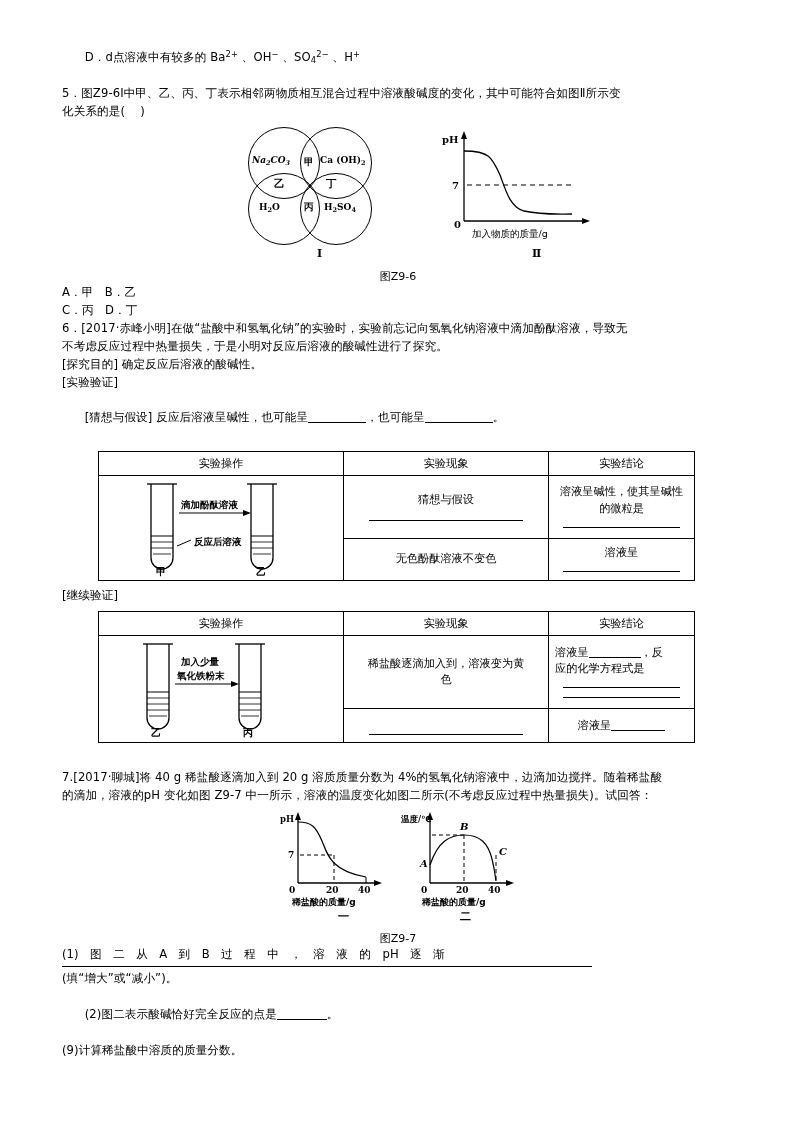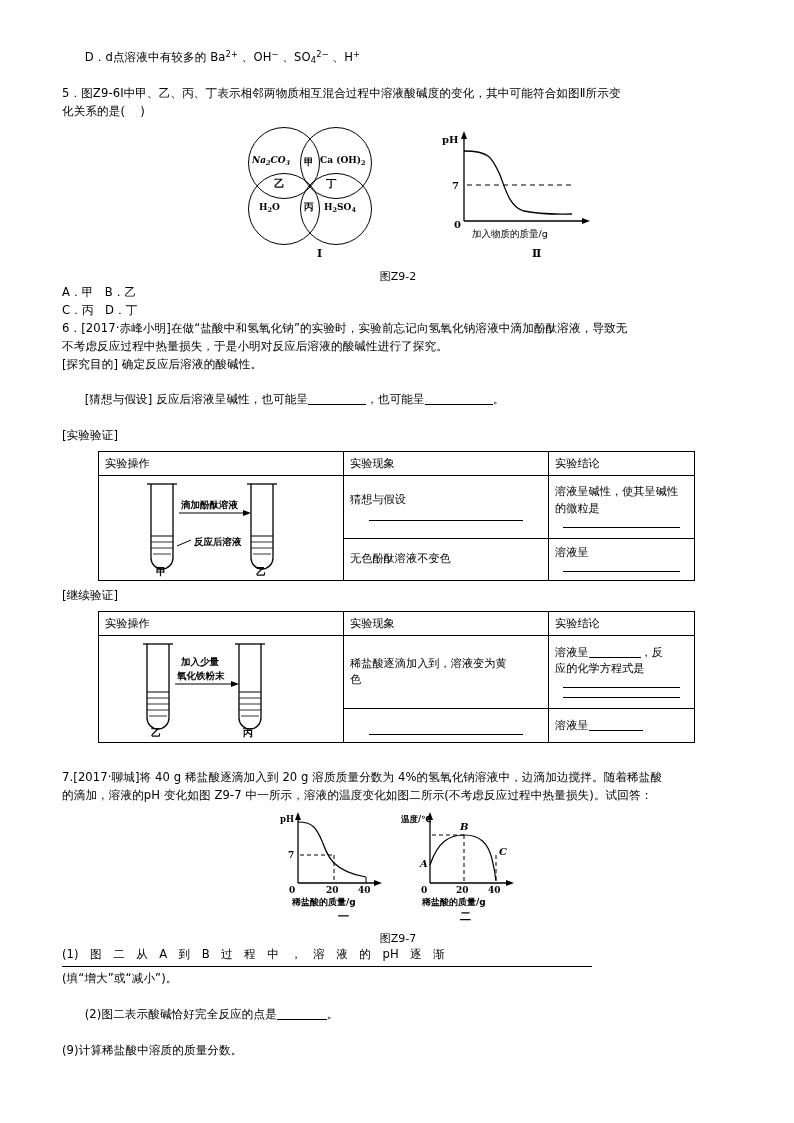--- a/index.html
+++ b/index.html
@@ -115,21 +115,21 @@
     border-collapse: collapse;
     margin: 6px 0 0 36px;
     width: 596px;
     table-layout: fixed;
   }
   table.exp td, table.exp th {
     border: 1.1px solid #000;
     padding: 3px 6px;
     font-size: 11.2px;
     font-weight: normal;
-    text-align: left;
+    text-align: center;
     vertical-align: middle;
   }
   table.exp th { padding: 4px 6px; }
   .cell-obs { line-height: 1.5; }
   .ul-long { display:block; border-bottom: 1px solid #000; width: 80%; margin: 10px auto 2px auto; height: 1px;}
   .ul-mid  { display:block; border-bottom: 1px solid #000; width: 88%; margin: 8px auto 2px auto; height: 1px;}
   .cell-concl { line-height: 1.5; }
   .tube-cell { padding: 0 !important; }
 
   
@@ -204,32 +204,32 @@
           <path d="M30,22 C55,22 58,28 66,46 C72,62 76,78 90,82 C108,86 124,85 138,85" stroke="#000" stroke-width="1.3" fill="none"></path>
           <line x1="33" y1="56" x2="140" y2="56" stroke="#000" stroke-width="1.2" stroke-dasharray="5,4"></line>
           <text x="8" y="14" font-family="DejaVu Serif, serif" font-size="10" font-weight="bold">pH</text>
           <text x="20" y="99" font-family="DejaVu Serif, serif" font-size="10" font-weight="bold">0</text>
           <text x="18" y="60" font-family="DejaVu Serif, serif" font-size="10" font-weight="bold">7</text>
           <text x="38" y="108" font-family="DejaVu Sans, sans-serif" font-size="9.5">加入物质的质量/g</text>
         </svg>
       </div>
     </div>
 
-    <div class="figcap">图Z9-2</div>
+    <div class="figcap">图Z9-6</div>
 
     <div class="line">A．甲   B．乙</div>
     <div class="line">C．丙   D．丁</div>
 
     <div class="line">6．[2017·赤峰小明]在做“盐酸中和氢氧化钠”的实验时，实验前忘记向氢氧化钠溶液中滴加酚酞溶液，导致无</div>
     <div class="line">不考虑反应过程中热量损失，于是小明对反应后溶液的酸碱性进行了探究。</div>
     <div class="line">[探究目的] 确定反应后溶液的酸碱性。</div>
+    <div class="line">[实验验证]</div>
     <div class="line">
       <span>[猜想与假设] 反应后溶液呈碱性，也可能呈</span><span class="blank-s"></span><span>，也可能呈</span><span class="blank-m"></span><span>。</span>
     </div>
-    <div class="line">[实验验证]</div>
 
     <table class="exp">
       <colgroup>
           <col style="width:245px">
           <col style="width:205px">
           <col style="width:146px">
         </colgroup>
       <tbody>
           <tr>
         <th>实验操作</th>

